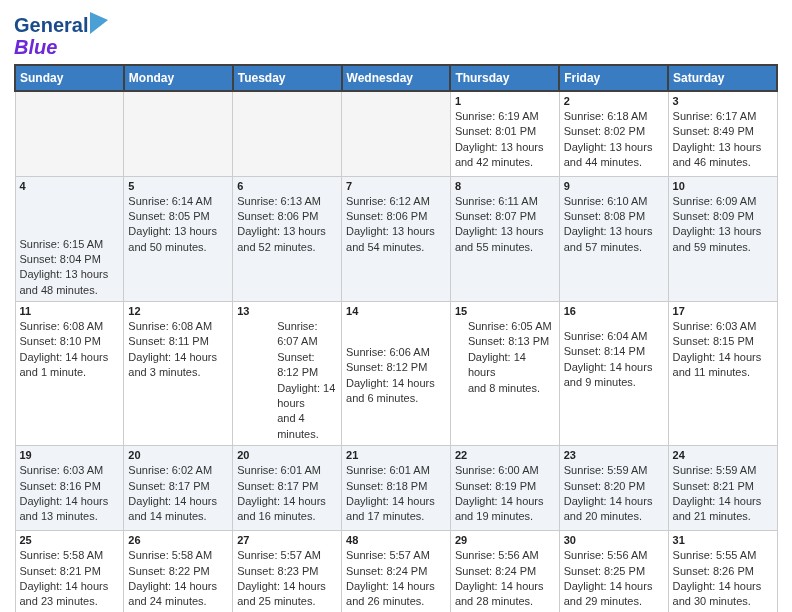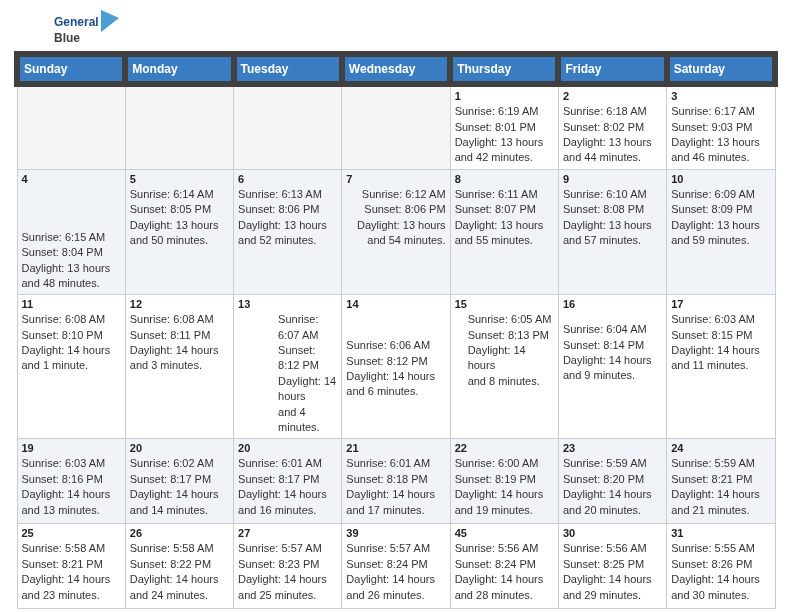--- a/index.html
+++ b/index.html
@@ -22,25 +22,24 @@
       align-items: flex-start;
       justify-content: space-between;
       margin-bottom: 6px;
     }
     .logo {
       display: flex;
       align-items: center;
       margin-top: 4px;
     }
     .logo-text {
-      font-size: 12px;
+      font-size: 20px;
       font-weight: bold;
       color: #1a4b8c;
       line-height: 1.1;
-      margin-left: 40px;
     }
     .logo-icon {
       width: 18px;
       height: 22px;
       margin-left: 2px;
       margin-top: -4px;
     }
     .title-block {
       text-align: right;
     }
@@ -62,21 +61,21 @@
       width: 100%;
       table-layout: fixed;
     }
     .calendar th {
       background: #3a7cc1;
       color: #fff;
       font-size: 12px;
       font-weight: bold;
       padding: 5px 4px;
       text-align: left;
-      border: 6px solid #404040;
+      border: 2px solid #404040;
     }
     .calendar td {
       border: 1px solid #ccc;
       vertical-align: top;
       padding: 3px 4px;
       font-size: 9.5px;
       color: #333;
       background: #fff;
       height: 85px;
     }
@@ -104,21 +103,21 @@
 <div class="page">
   <div class="header">
     <div class="logo">
       <div>
         <div style="display:flex;align-items:center;">
           <span class="logo-text">General</span>
           <svg class="logo-icon" viewBox="0 0 18 22">
             <polygon points="0,0 18,8 0,22" fill="#4aa0d5"></polygon>
           </svg>
         </div>
-        <div class="logo-text" style="color:#404040;">Blue</div>
+        <div class="logo-text" style="color:#6d28d9;font-style:italic;">Blue</div>
       </div>
     </div>
     <div class="title-block">
       <div class="month-title"></div>
       <div class="location"></div>
     </div>
   </div>
 
   <table class="calendar">
     <thead>
@@ -148,21 +147,21 @@
           <td>
             <div class="day-num">2</div>
             <div class="day-info" style="white-space: pre-line;">Sunrise: 6:18 AM
 Sunset: 8:02 PM
 Daylight: 13 hours
 and 44 minutes.</div>
           </td>
           <td>
             <div class="day-num">3</div>
             <div class="day-info" style="white-space: pre-line;">Sunrise: 6:17 AM
-Sunset: 9:03 PM
+Sunset: 8:49 PM
 Daylight: 13 hours
 and 46 minutes.</div>
           </td>
         </tr>
         <tr>
           <td>
             <div class="day-num">4</div>
             <div class="day-info" style="white-space: pre-line; margin-top: 45px;">Sunrise: 6:15 AM
 Sunset: 8:04 PM
 Daylight: 13 hours
@@ -177,21 +176,21 @@
           </td>
           <td>
             <div class="day-num">6</div>
             <div class="day-info" style="white-space: pre-line;">Sunrise: 6:13 AM
 Sunset: 8:06 PM
 Daylight: 13 hours
 and 52 minutes.</div>
           </td>
           <td>
             <div class="day-num">7</div>
-            <div class="day-info" style="white-space: pre-line; text-align: right;">Sunrise: 6:12 AM
+            <div class="day-info" style="white-space: pre-line;">Sunrise: 6:12 AM
 Sunset: 8:06 PM
 Daylight: 13 hours
 and 54 minutes.</div>
           </td>
           <td>
             <div class="day-num">8</div>
             <div class="day-info" style="white-space: pre-line;">Sunrise: 6:11 AM
 Sunset: 8:07 PM
 Daylight: 13 hours
 and 55 minutes.</div>
@@ -329,28 +328,28 @@
 and 24 minutes.</div>
           </td>
           <td>
             <div class="day-num">27</div>
             <div class="day-info" style="white-space: pre-line;">Sunrise: 5:57 AM
 Sunset: 8:23 PM
 Daylight: 14 hours
 and 25 minutes.</div>
           </td>
           <td>
-            <div class="day-num">39</div>
+            <div class="day-num">48</div>
             <div class="day-info" style="white-space: pre-line;">Sunrise: 5:57 AM
 Sunset: 8:24 PM
 Daylight: 14 hours
 and 26 minutes.</div>
           </td>
           <td>
-            <div class="day-num">45</div>
+            <div class="day-num">29</div>
             <div class="day-info" style="white-space: pre-line;">Sunrise: 5:56 AM
 Sunset: 8:24 PM
 Daylight: 14 hours
 and 28 minutes.</div>
           </td>
           <td>
             <div class="day-num">30</div>
             <div class="day-info" style="white-space: pre-line;">Sunrise: 5:56 AM
 Sunset: 8:25 PM
 Daylight: 14 hours

